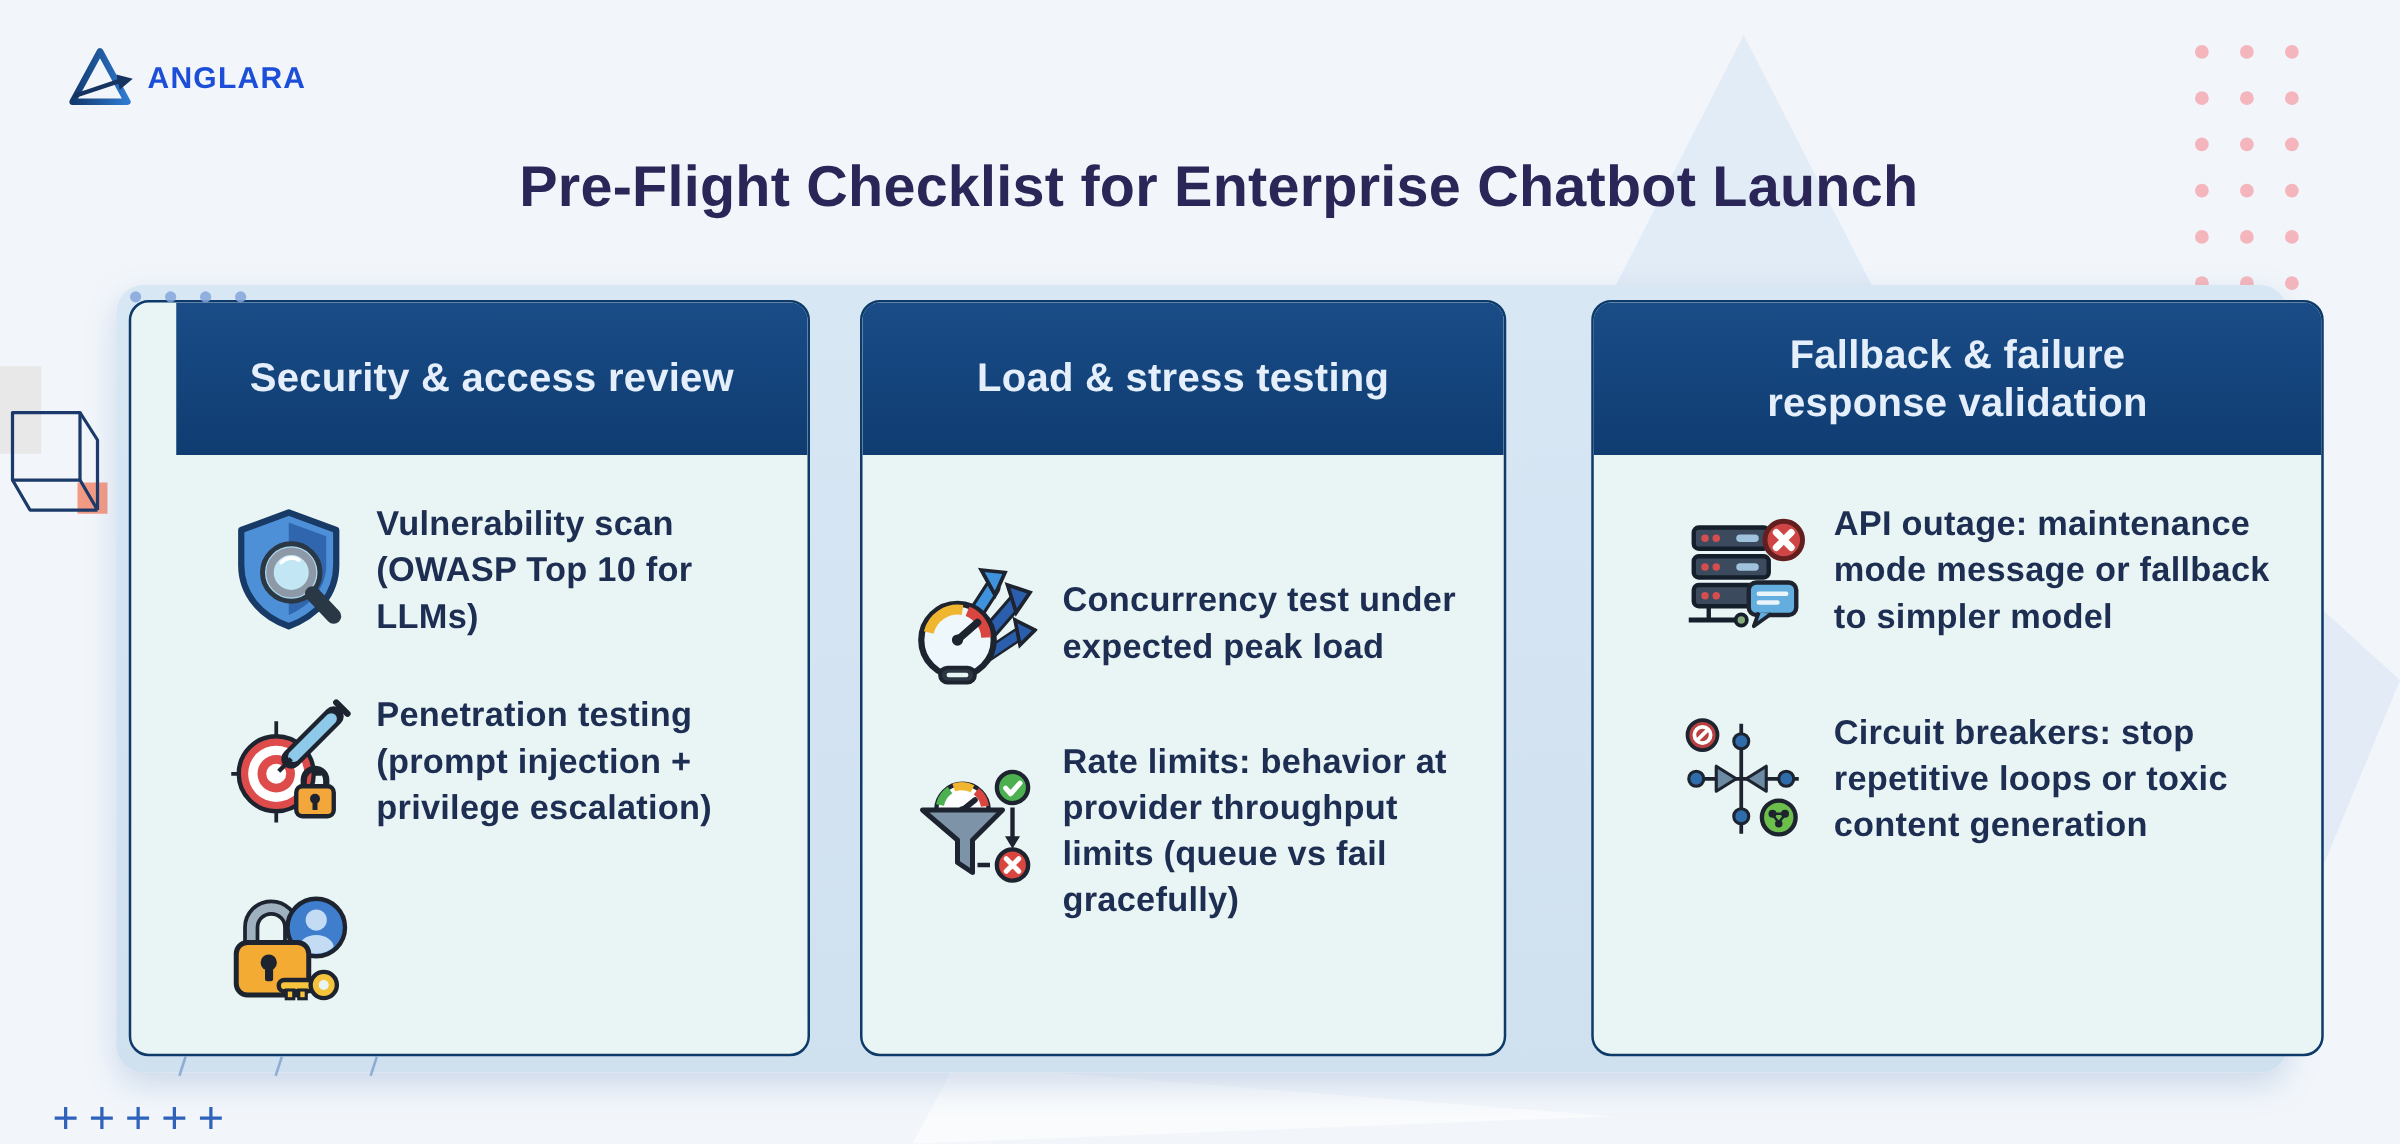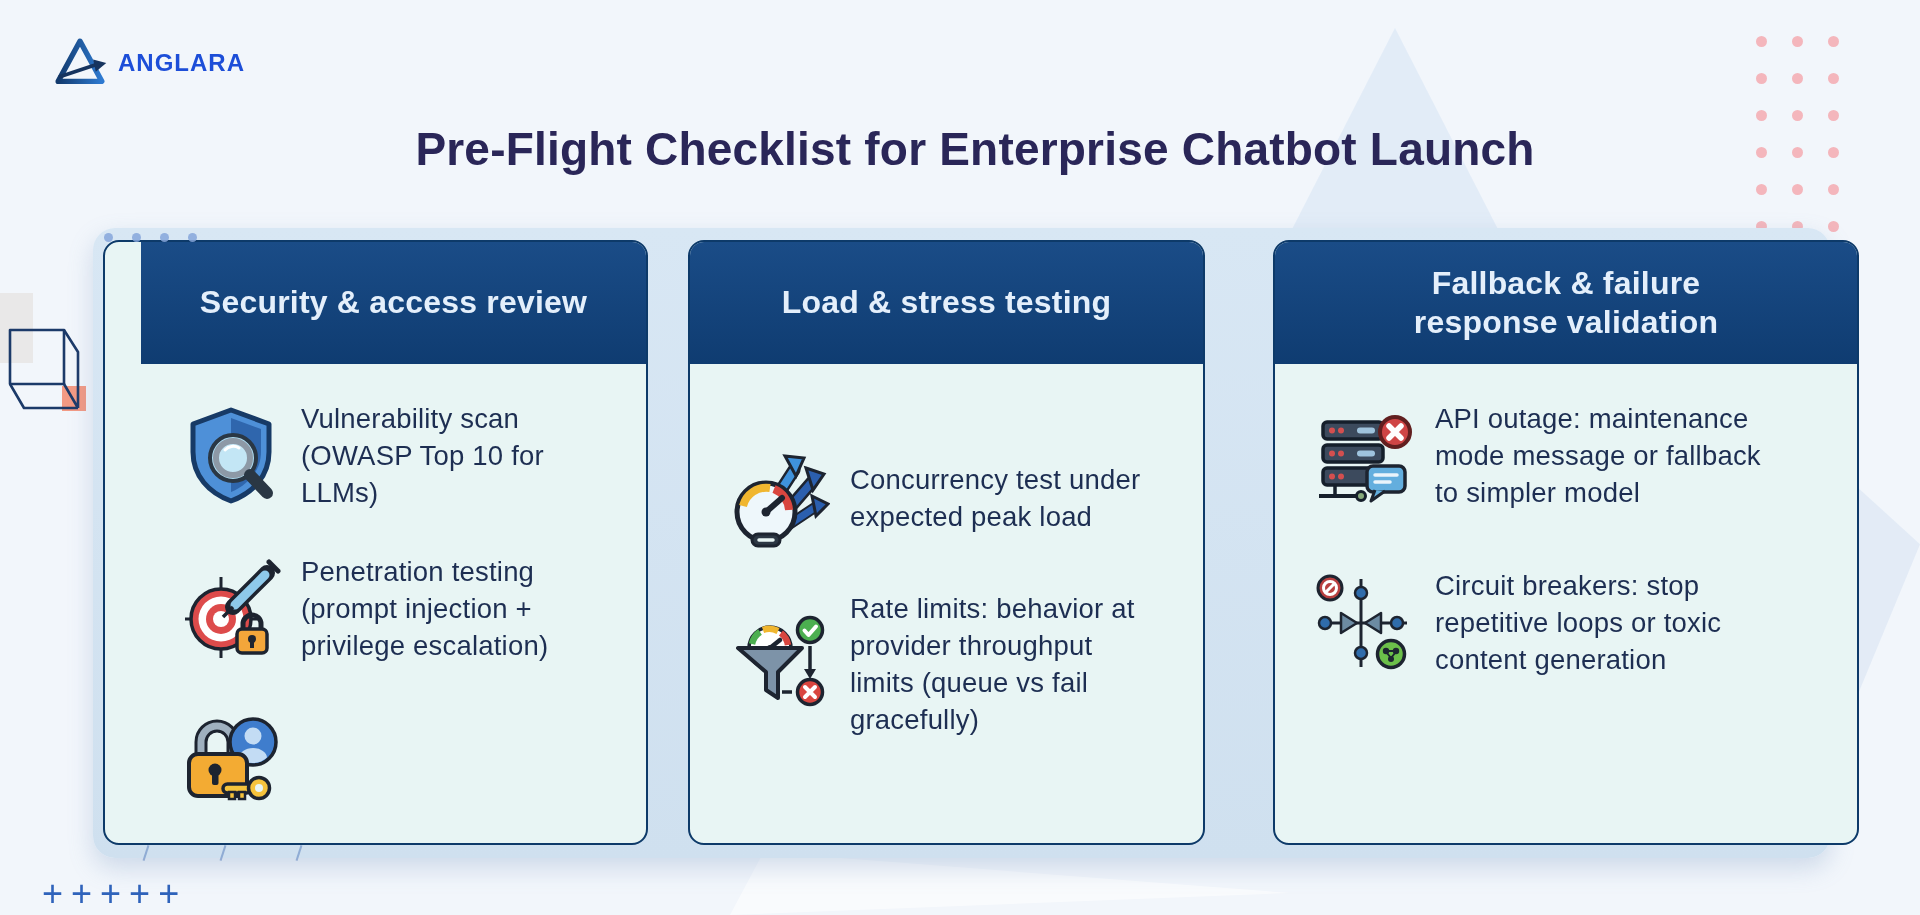--- a/index.html
+++ b/index.html
@@ -72,26 +72,26 @@
   .card-2{left:595px;width:517px;gap:48px;}
   .card-3{left:1180px;width:586px;}
   .card-header{
     height:122px;flex:0 0 122px;
     background:linear-gradient(180deg,#1a4c87 0%,#0f3c71 100%);
     color:#e4effb;display:flex;align-items:center;justify-content:center;
     font-size:32px;font-weight:700;line-height:1.22;text-align:center;
     white-space:pre-line;letter-spacing:.2px;
   }
   .card-body{flex:1;padding:36px 18px 0 40px;display:flex;flex-direction:column;gap:42px;}
-  .card-3 .card-body{gap:56px;}
+  .card-3 .card-body{gap:56px;margin-left:32px;}
   .item{display:flex;align-items:center;gap:20px;}
   .item-icon{width:100px;height:100px;flex:0 0 100px;}
   .item-icon svg{width:100%;height:100%;display:block;}
   .item-text{
-    font-size:27.5px;line-height:37px;font-weight:400;color:#1d2e52;
+    font-size:27.5px;line-height:37px;font-weight:700;color:#1d2e52;
     white-space:pre-line;letter-spacing:.2px;
   }
 </style>
 </head>
 <body>
 
 <div class="stage">
 
   <div class="bg-triangle-top"></div>
   <div class="bg-triangle-right"></div>

